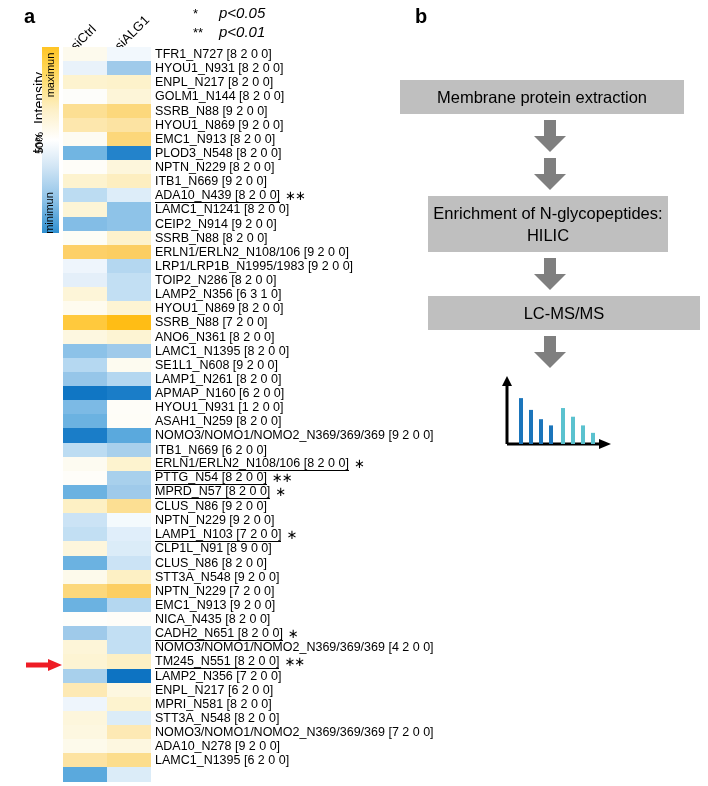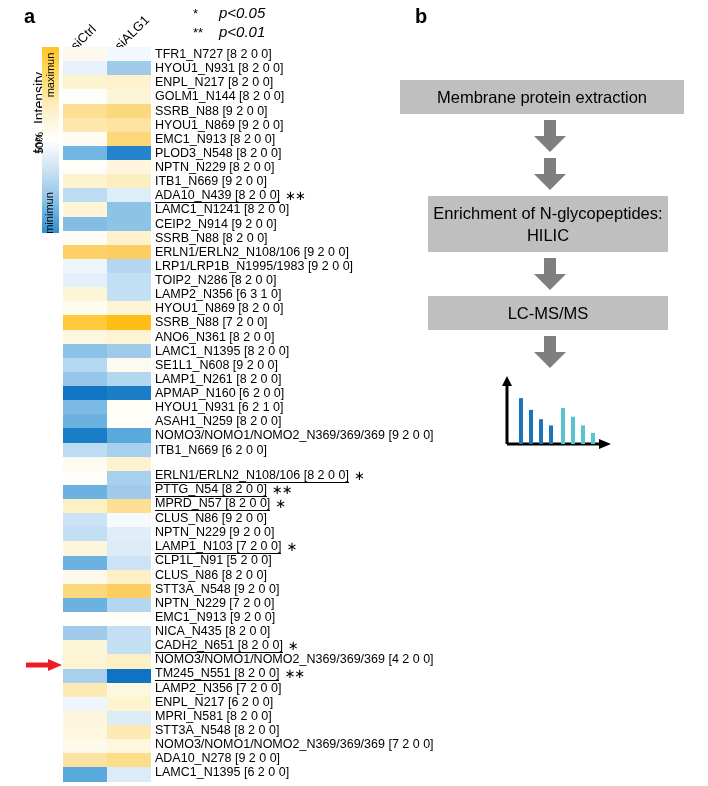--- a/index.html
+++ b/index.html
@@ -62,21 +62,21 @@
 
   
   #flow{position:absolute;left:400px;top:48px;width:300px;margin-top:32px;}
   .flow-box{
     background:#bfbfbf;color:#000;text-align:center;
     font-size:16.5px;line-height:22px;padding:6px 4px;box-sizing:border-box;
   }
   #fb0{width:284px;margin-left:0px;}
   #fb1{width:284px;margin-left:0px;}
   #fb2{width:240px;margin-left:28px;}
-  #fb3{width:240px;margin-left:28px;text-align:center;}
+  #fb3{width:272px;margin-left:28px;text-align:center;}
   .flow-arrow{display:block;margin:6px auto;}
   #spectrum{margin:6px auto 0 auto;display:block;}
 </style>
 </head>
 <body>
 
 <div class="panel-letter" id="panel-a-letter">a</div>
 
 <div id="pval-legend">
   <div class="pval-row">
@@ -383,32 +383,32 @@
     <div class="rl-row" style="height: 14.1346px;">
       <span class="rl-text">SE1L1_N608 [9  2  0  0]</span>
     </div>
     <div class="rl-row" style="height: 14.1346px;">
       <span class="rl-text">LAMP1_N261 [8  2  0  0]</span>
     </div>
     <div class="rl-row" style="height: 14.1346px;">
       <span class="rl-text">APMAP_N160 [6  2  0  0]</span>
     </div>
     <div class="rl-row" style="height: 14.1346px;">
-      <span class="rl-text">HYOU1_N931 [6  2  1  0]</span>
+      <span class="rl-text">HYOU1_N931 [1  2  0  0]</span>
     </div>
     <div class="rl-row" style="height: 14.1346px;">
       <span class="rl-text">ASAH1_N259 [8  2  0  0]</span>
     </div>
     <div class="rl-row" style="height: 14.1346px;">
       <span class="rl-text">NOMO3/NOMO1/NOMO2_N369/369/369 [9  2  0  0]</span>
     </div>
     <div class="rl-row" style="height: 14.1346px;">
       <span class="rl-text">ITB1_N669 [6  2  0  0]</span>
     </div>
-    <div class="rl-row" style="height: 14.1346px; margin-top: 12px;">
+    <div class="rl-row" style="height: 14.1346px;">
       <span class="rl-text sig">ERLN1/ERLN2_N108/106 [8  2  0  0]</span>
       <span class="rl-stars">∗</span>
     </div>
     <div class="rl-row" style="height: 14.1346px;">
       <span class="rl-text sig">PTTG_N54 [8  2  0  0]</span>
       <span class="rl-stars">∗∗</span>
     </div>
     <div class="rl-row" style="height: 14.1346px;">
       <span class="rl-text sig">MPRD_N57 [8  2  0  0]</span>
       <span class="rl-stars">∗</span>
@@ -417,21 +417,21 @@
       <span class="rl-text">CLUS_N86 [9  2  0  0]</span>
     </div>
     <div class="rl-row" style="height: 14.1346px;">
       <span class="rl-text">NPTN_N229 [9  2  0  0]</span>
     </div>
     <div class="rl-row" style="height: 14.1346px;">
       <span class="rl-text sig">LAMP1_N103 [7  2  0  0]</span>
       <span class="rl-stars">∗</span>
     </div>
     <div class="rl-row" style="height: 14.1346px;">
-      <span class="rl-text">CLP1L_N91 [5  2  0  0]</span>
+      <span class="rl-text">CLP1L_N91 [8  9  0  0]</span>
     </div>
     <div class="rl-row" style="height: 14.1346px;">
       <span class="rl-text">CLUS_N86 [8  2  0  0]</span>
     </div>
     <div class="rl-row" style="height: 14.1346px;">
       <span class="rl-text">STT3A_N548 [9  2  0  0]</span>
     </div>
     <div class="rl-row" style="height: 14.1346px;">
       <span class="rl-text">NPTN_N229 [7  2  0  0]</span>
     </div>

